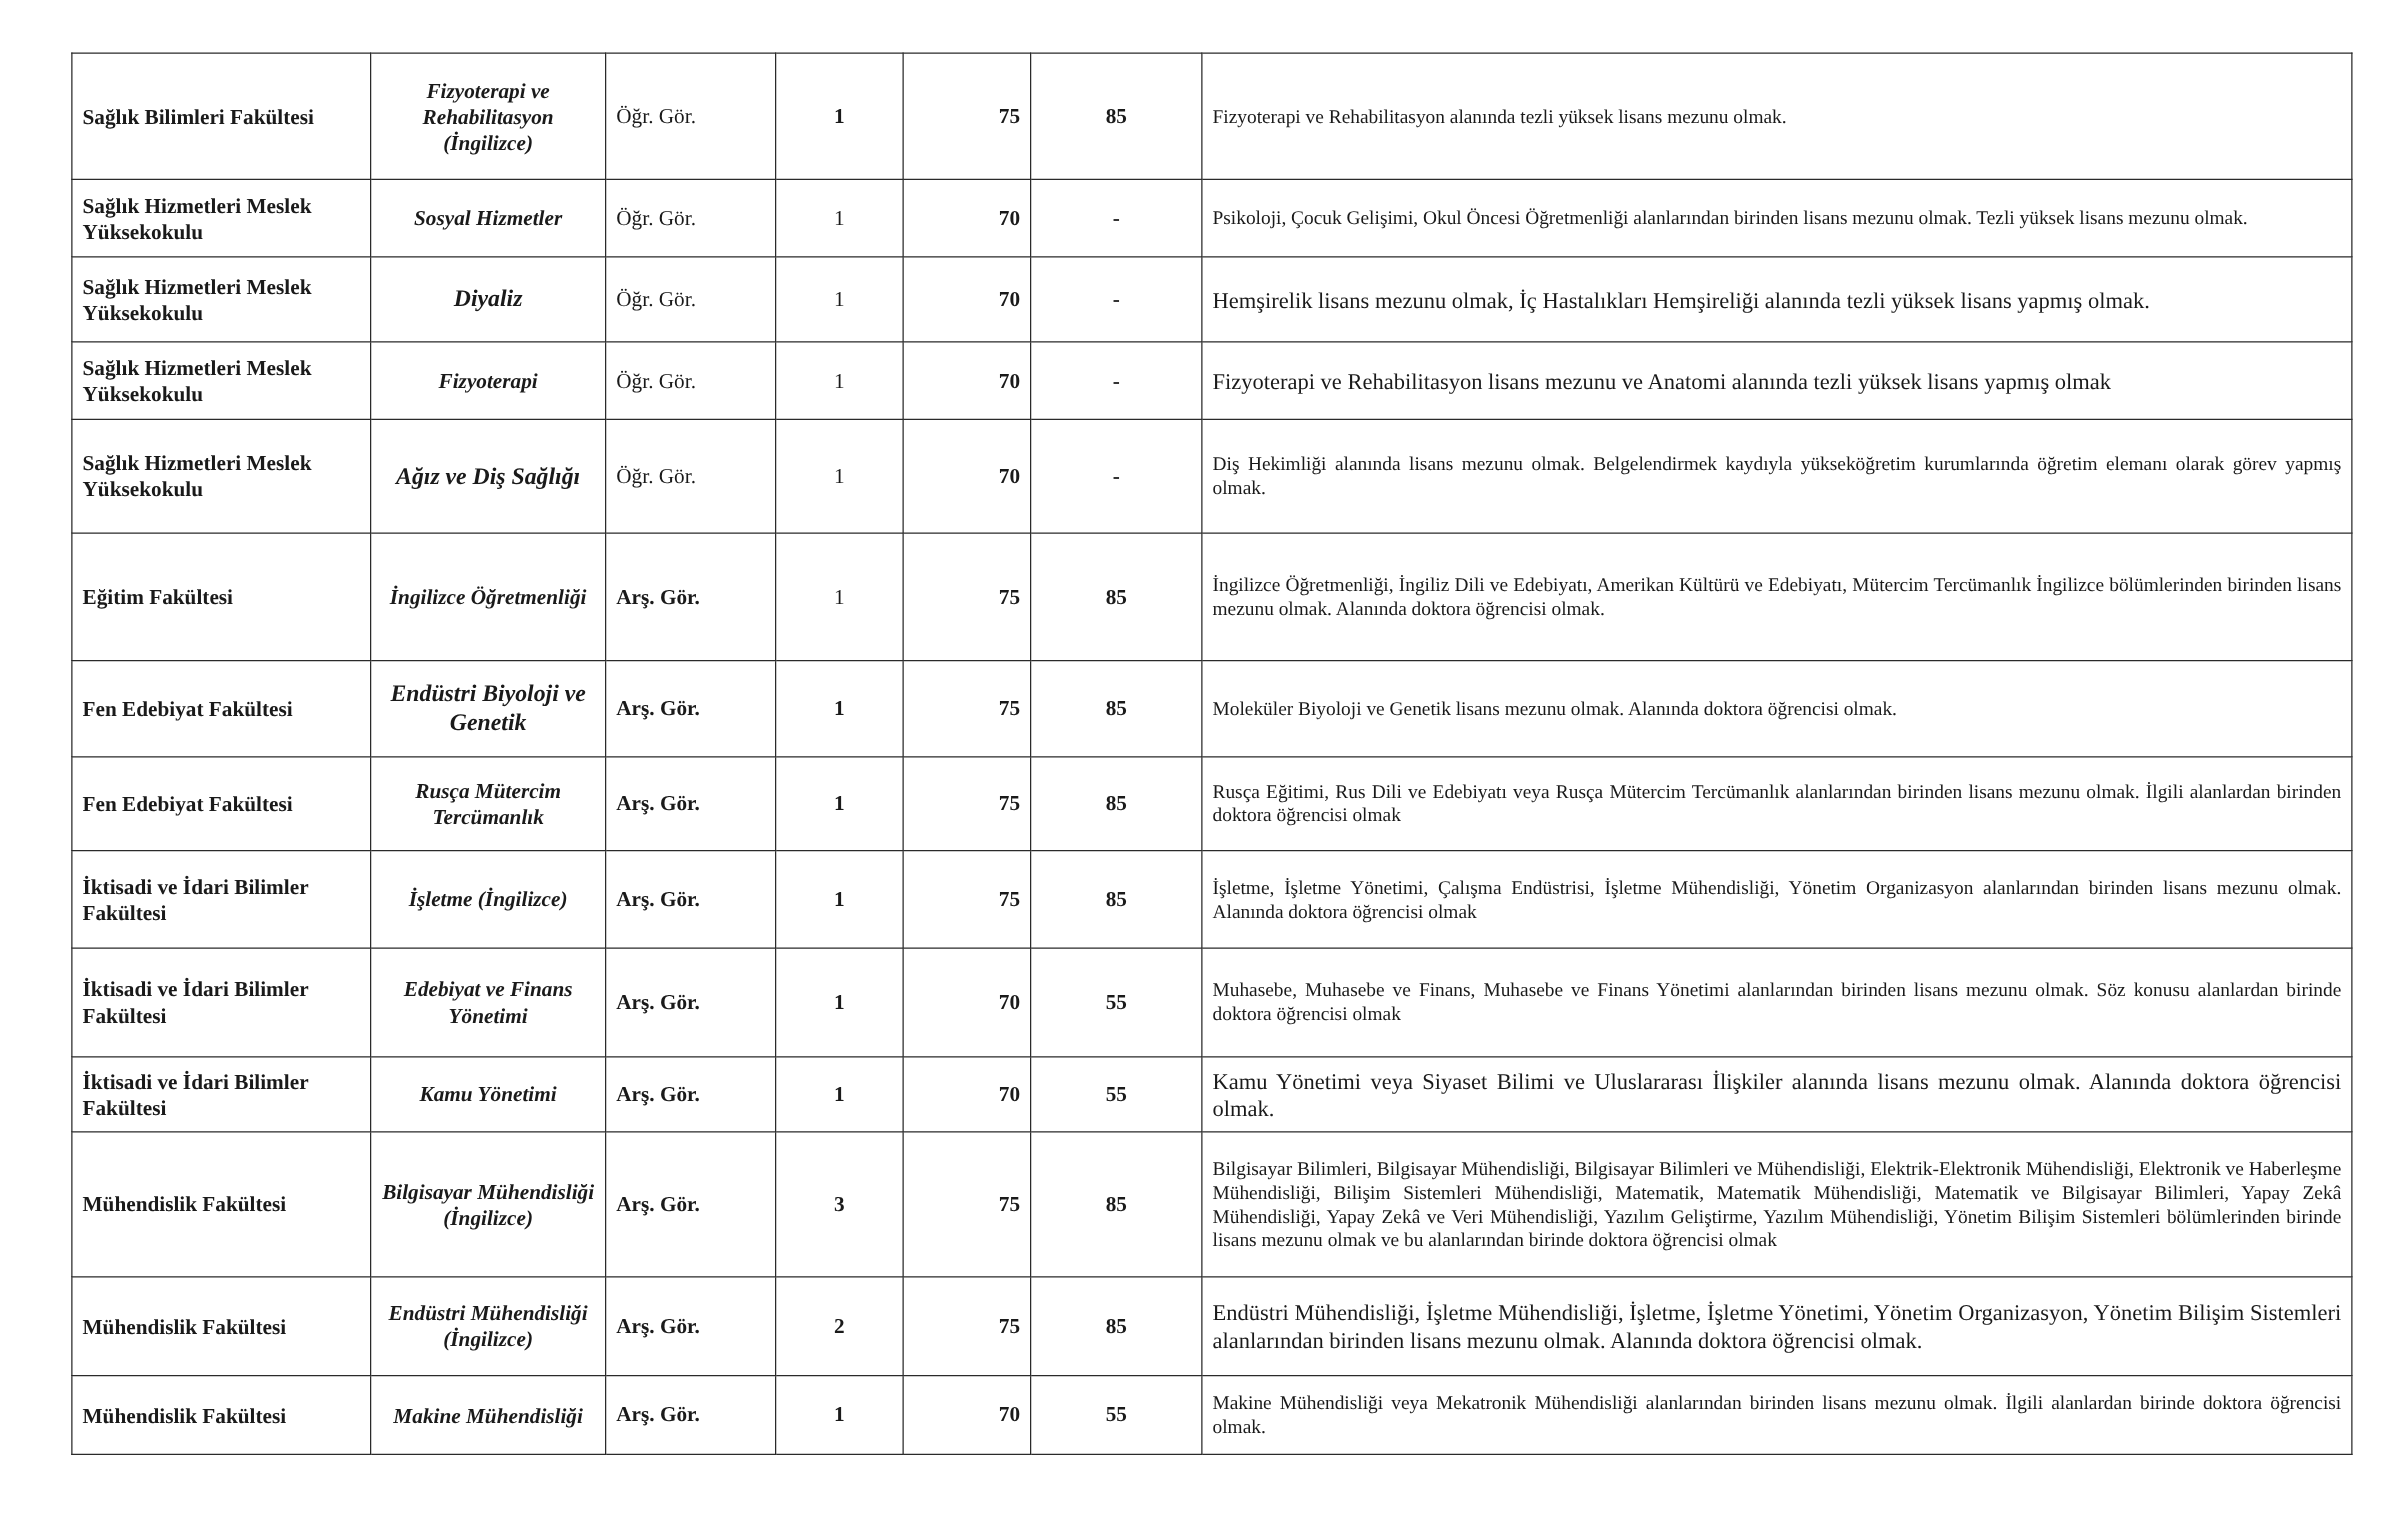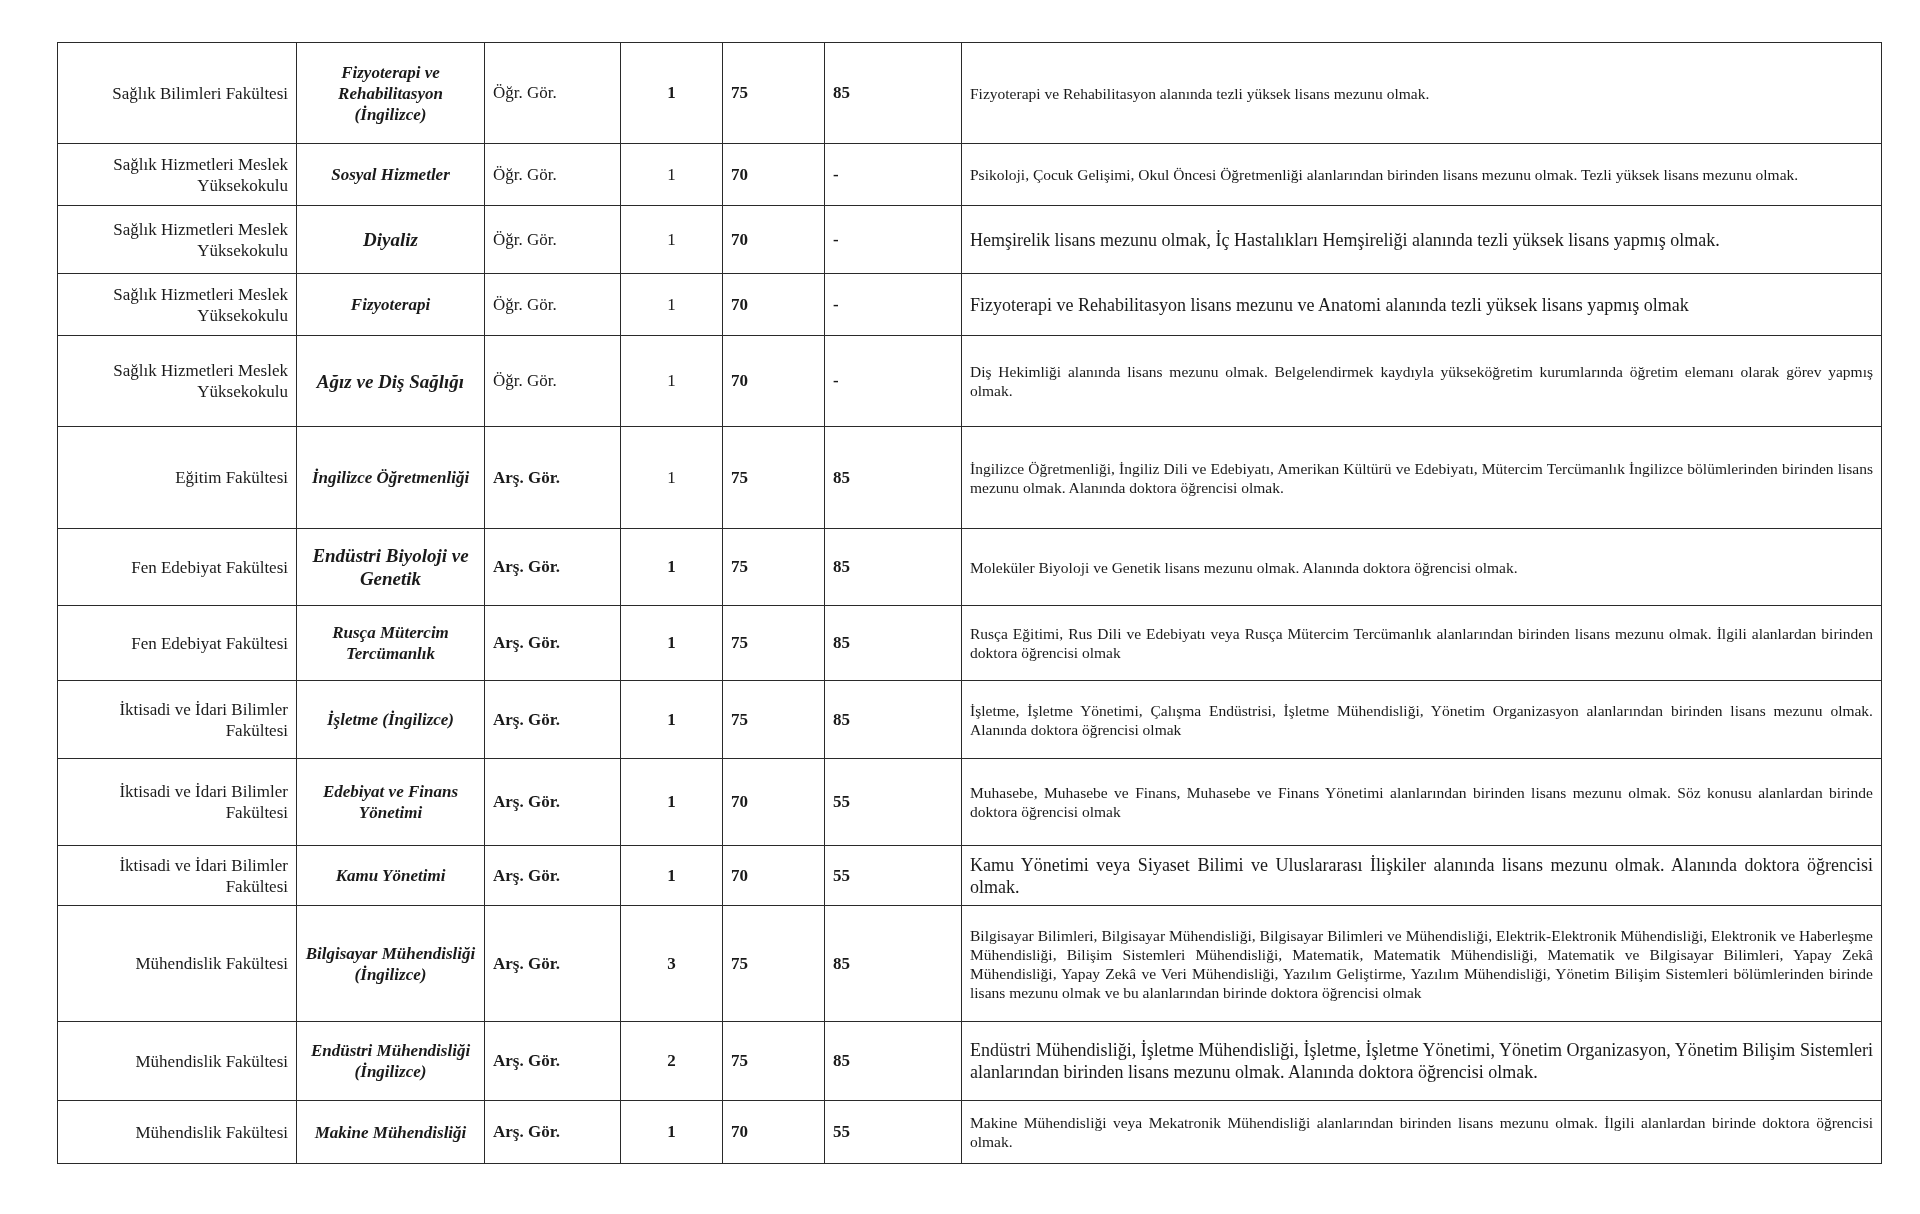--- a/index.html
+++ b/index.html
@@ -1,26 +1,26 @@
 <!DOCTYPE html>
 <html><head>
 <meta charset="utf-8">
 <style>
   html, body { margin:0; padding:0; background:#ffffff; }
   body { width:1920px; height:1214px; position:relative; overflow:hidden;
          font-family:"Liberation Serif", "DejaVu Serif", serif; color:#1a1a1a; }
   #tbl { position:absolute; left:57px; top:42px; border-collapse:collapse;
          table-layout:fixed; width:1825px; }
   #tbl td { border:1.6px solid #2a2a2a; padding:0 8px; vertical-align:middle; }
-  .c0 { width:223px; text-align:right; font-weight:normal; font-size:17px; line-height:21px; }
+  .c0 { width:223px; text-align:left; font-weight:bold; font-size:17px; line-height:21px; }
   .c1 { width:172px; text-align:center; font-weight:bold; font-size:17px; line-height:21px;font-style:italic; }
   .c2 { width:120px; font-size:17px; }
   .c3 { width:86px; text-align:center; font-size:17px; }
-  .c4 { width:86px; text-align:left; font-size:17px; font-weight:bold; }
-  .c5 { width:121px; text-align:left; font-size:17px; font-weight:bold; }
+  .c4 { width:86px; text-align:right; font-size:17px; font-weight:bold; }
+  .c5 { width:121px; text-align:center; font-size:17px; font-weight:bold; }
   .c6 { text-align:justify; font-size:15.5px; line-height:19px; padding:0 8px 0 12px; }
   .c6.big { font-size:18px; line-height:22px; }
   .bold { font-weight:bold; }
   .big1 { font-size:19px; line-height:23px; }
 </style>
 </head>
 <body>
 
 <table id="tbl">
   <colgroup>

